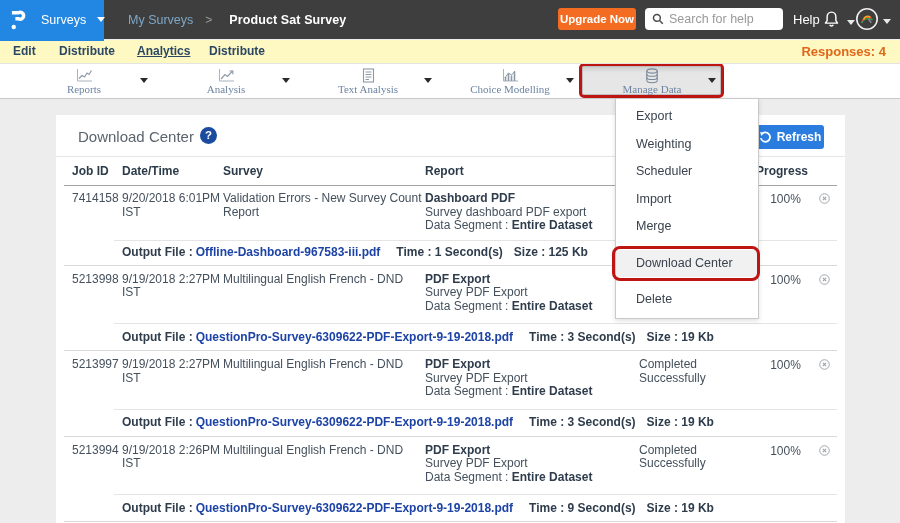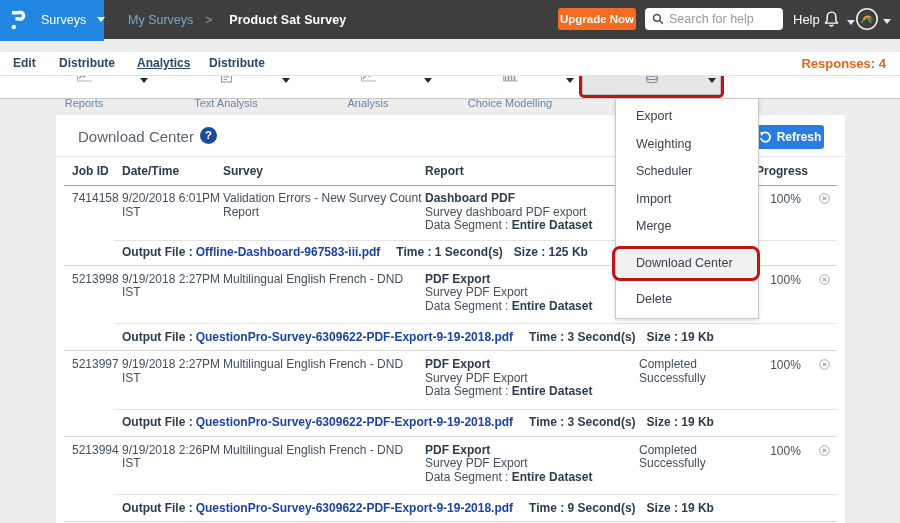--- a/index.html
+++ b/index.html
@@ -21,33 +21,33 @@
   .search-box { position:absolute; left:645px; top:8px; width:138px; height:22px; background:#fff; border-radius:4px; display:flex; align-items:center; padding-left:7px; z-index:23; }
   .search-box input { border:none; outline:none; background:transparent; font-family:inherit; font-size:12.5px; width:105px; margin-left:5px; color:#444; }
   .search-box input::placeholder { color:#999; opacity:1; }
   .help-link { position:absolute; left:793px; top:0; height:39px; line-height:39px; color:#fff; font-size:13px; z-index:23; }
   .bell-wrap { position:absolute; left:822px; top:10px; z-index:23; display:flex; align-items:center; }
   .bell-wrap .caret-w { border-top-color:#e8e8e8; margin-left:6px; margin-top:5px; }
   .avatar-wrap { position:absolute; left:855px; top:7px; z-index:23; display:flex; align-items:center; }
   .avatar-wrap .caret-w { border-top-color:#e8e8e8; margin-left:4px; margin-top:5px; }
 
   
-  .nav { position:absolute; left:0; top:52px; width:900px; height:24px; background:#ffffff; border-bottom:1px solid #e3e3e3; z-index:10;text-decoration:underline; }
+  .nav { position:absolute; left:0; top:40px; width:900px; height:24px; background:#fef9c3; border-bottom:1px solid #e3e3e3; z-index:10;text-decoration:underline; }
   .nav-tab { position:absolute; top:0; height:24px; line-height:23px; font-size:12px; font-weight:700; color:#2b4763; text-decoration:none; }
   .nav-tab.t0 { left:13px; } .nav-tab.t1 { left:59px; } .nav-tab.t2 { left:137px; text-decoration:underline; } .nav-tab.t3 { left:209px; }
   .responses { position:absolute; right:14px; top:0; height:24px; line-height:23px; font-size:13px; font-weight:700; color:#e2661a; }
 
   
   .toolbar { position:absolute; left:0; top:62px; width:900px; height:37px; background:#fff; border-bottom:1px solid #c9c9c9; display:flex; padding-left:34px; z-index:9; }
   .md-btn { position:absolute; left:582px; top:4px; width:139px; height:29px; background:linear-gradient(#cfcfcf,#e6e6e6 22%,#e6e6e6); border:1px solid #bdbdbd; border-radius:2px; z-index:0; }
   .md-annot { position:absolute; left:579px; top:1px; width:145px; height:35px; border:3px solid #bf1512; border-radius:5px; z-index:4; pointer-events:none; }
   .tgroup { width:142px; display:flex; position:relative; z-index:2; }
   .titem { width:100px; display:flex; flex-direction:column; align-items:center; padding-top:6px; cursor:pointer; }
   .titem .ticon { height:15px; display:flex; align-items:center; }
-  .titem .tlabel { font-size:11px; color:#6d84a2; margin-top:14px; }
+  .titem .tlabel { font-size:11px; color:#6d84a2; margin-top:0;font-family:Liberation Serif, serif; }
   .tcaret { width:20px; display:flex; align-items:center; justify-content:center; }
   .caret-d { width:0; height:0; border-left:4.5px solid transparent; border-right:4.5px solid transparent; border-top:5px solid #2a2a2a; display:inline-block; }
 
   
   .panel { position:absolute; left:56px; top:115px; width:789px; height:409px; background:#fff; z-index:1; }
   .panel-head { height:42px; border-bottom:1px solid #e6e6e6; position:relative; }
   .page-title { position:absolute; left:22px; top:13px; font-size:15px; color:#5b646d; letter-spacing:0; }
   .help-badge { position:absolute; left:144px; top:12px; width:17px; height:17px; border-radius:50%; background:#1b4b9e; color:#fff; font-size:11.5px; font-weight:700; text-align:center; line-height:17px; }
   .refresh-btn { position:absolute; right:21px; top:10px; height:24px; width:68px; background:#2a7cdf; border:none; border-radius:3px; color:#fff; font-weight:700; font-size:12px; font-family:inherit; display:flex; align-items:center; justify-content:center; gap:5px; }
 
@@ -138,44 +138,44 @@
       </span>
       <span class="tlabel">Reports</span>
     </div>
     <div class="tcaret">
         <span class="caret-d"></span>
       </div>
   </div>
   <div class="tgroup">
     <div class="titem">
       <span class="ticon">
+        <svg width="17" height="15" viewBox="0 0 17 15">
+            <path d="M1.5 1 V13 H16" fill="none" stroke="#aab3bd" stroke-width="1"></path>
+            <path d="M3 11 L7 6.5 L9.5 8.5 L14.5 3" fill="none" stroke="#8d99a6" stroke-width="1.2"></path>
+            <path d="M11.5 3 H14.8 V6.2" fill="none" stroke="#8d99a6" stroke-width="1.2"></path>
+          </svg>
+      </span>
+      <span class="tlabel">Analysis</span>
+    </div>
+    <div class="tcaret">
+        <span class="caret-d"></span>
+      </div>
+  </div>
+  <div class="tgroup">
+    <div class="titem">
+      <span class="ticon">
         <svg width="15" height="15" viewBox="0 0 15 15">
             <rect x="2.5" y="1" width="10" height="13" fill="none" stroke="#8d99a6" stroke-width="1.1"></rect>
             <line x1="4.5" y1="4" x2="10.5" y2="4" stroke="#8d99a6" stroke-width="1"></line>
             <line x1="4.5" y1="6.5" x2="10.5" y2="6.5" stroke="#8d99a6" stroke-width="1"></line>
             <line x1="4.5" y1="9" x2="10.5" y2="9" stroke="#8d99a6" stroke-width="1"></line>
             <line x1="4.5" y1="11.5" x2="8" y2="11.5" stroke="#8d99a6" stroke-width="1"></line>
           </svg>
       </span>
       <span class="tlabel">Text Analysis</span>
-    </div>
-    <div class="tcaret">
-        <span class="caret-d"></span>
-      </div>
-  </div>
-  <div class="tgroup">
-    <div class="titem">
-      <span class="ticon">
-        <svg width="17" height="15" viewBox="0 0 17 15">
-            <path d="M1.5 1 V13 H16" fill="none" stroke="#aab3bd" stroke-width="1"></path>
-            <path d="M3 11 L7 6.5 L9.5 8.5 L14.5 3" fill="none" stroke="#8d99a6" stroke-width="1.2"></path>
-            <path d="M11.5 3 H14.8 V6.2" fill="none" stroke="#8d99a6" stroke-width="1.2"></path>
-          </svg>
-      </span>
-      <span class="tlabel">Analysis</span>
     </div>
     <div class="tcaret">
         <span class="caret-d"></span>
       </div>
   </div>
   <div class="tgroup">
     <div class="titem">
       <span class="ticon">
         <svg width="17" height="15" viewBox="0 0 17 15">
             <path d="M1.5 1 V13 H16" fill="none" stroke="#aab3bd" stroke-width="1"></path>

